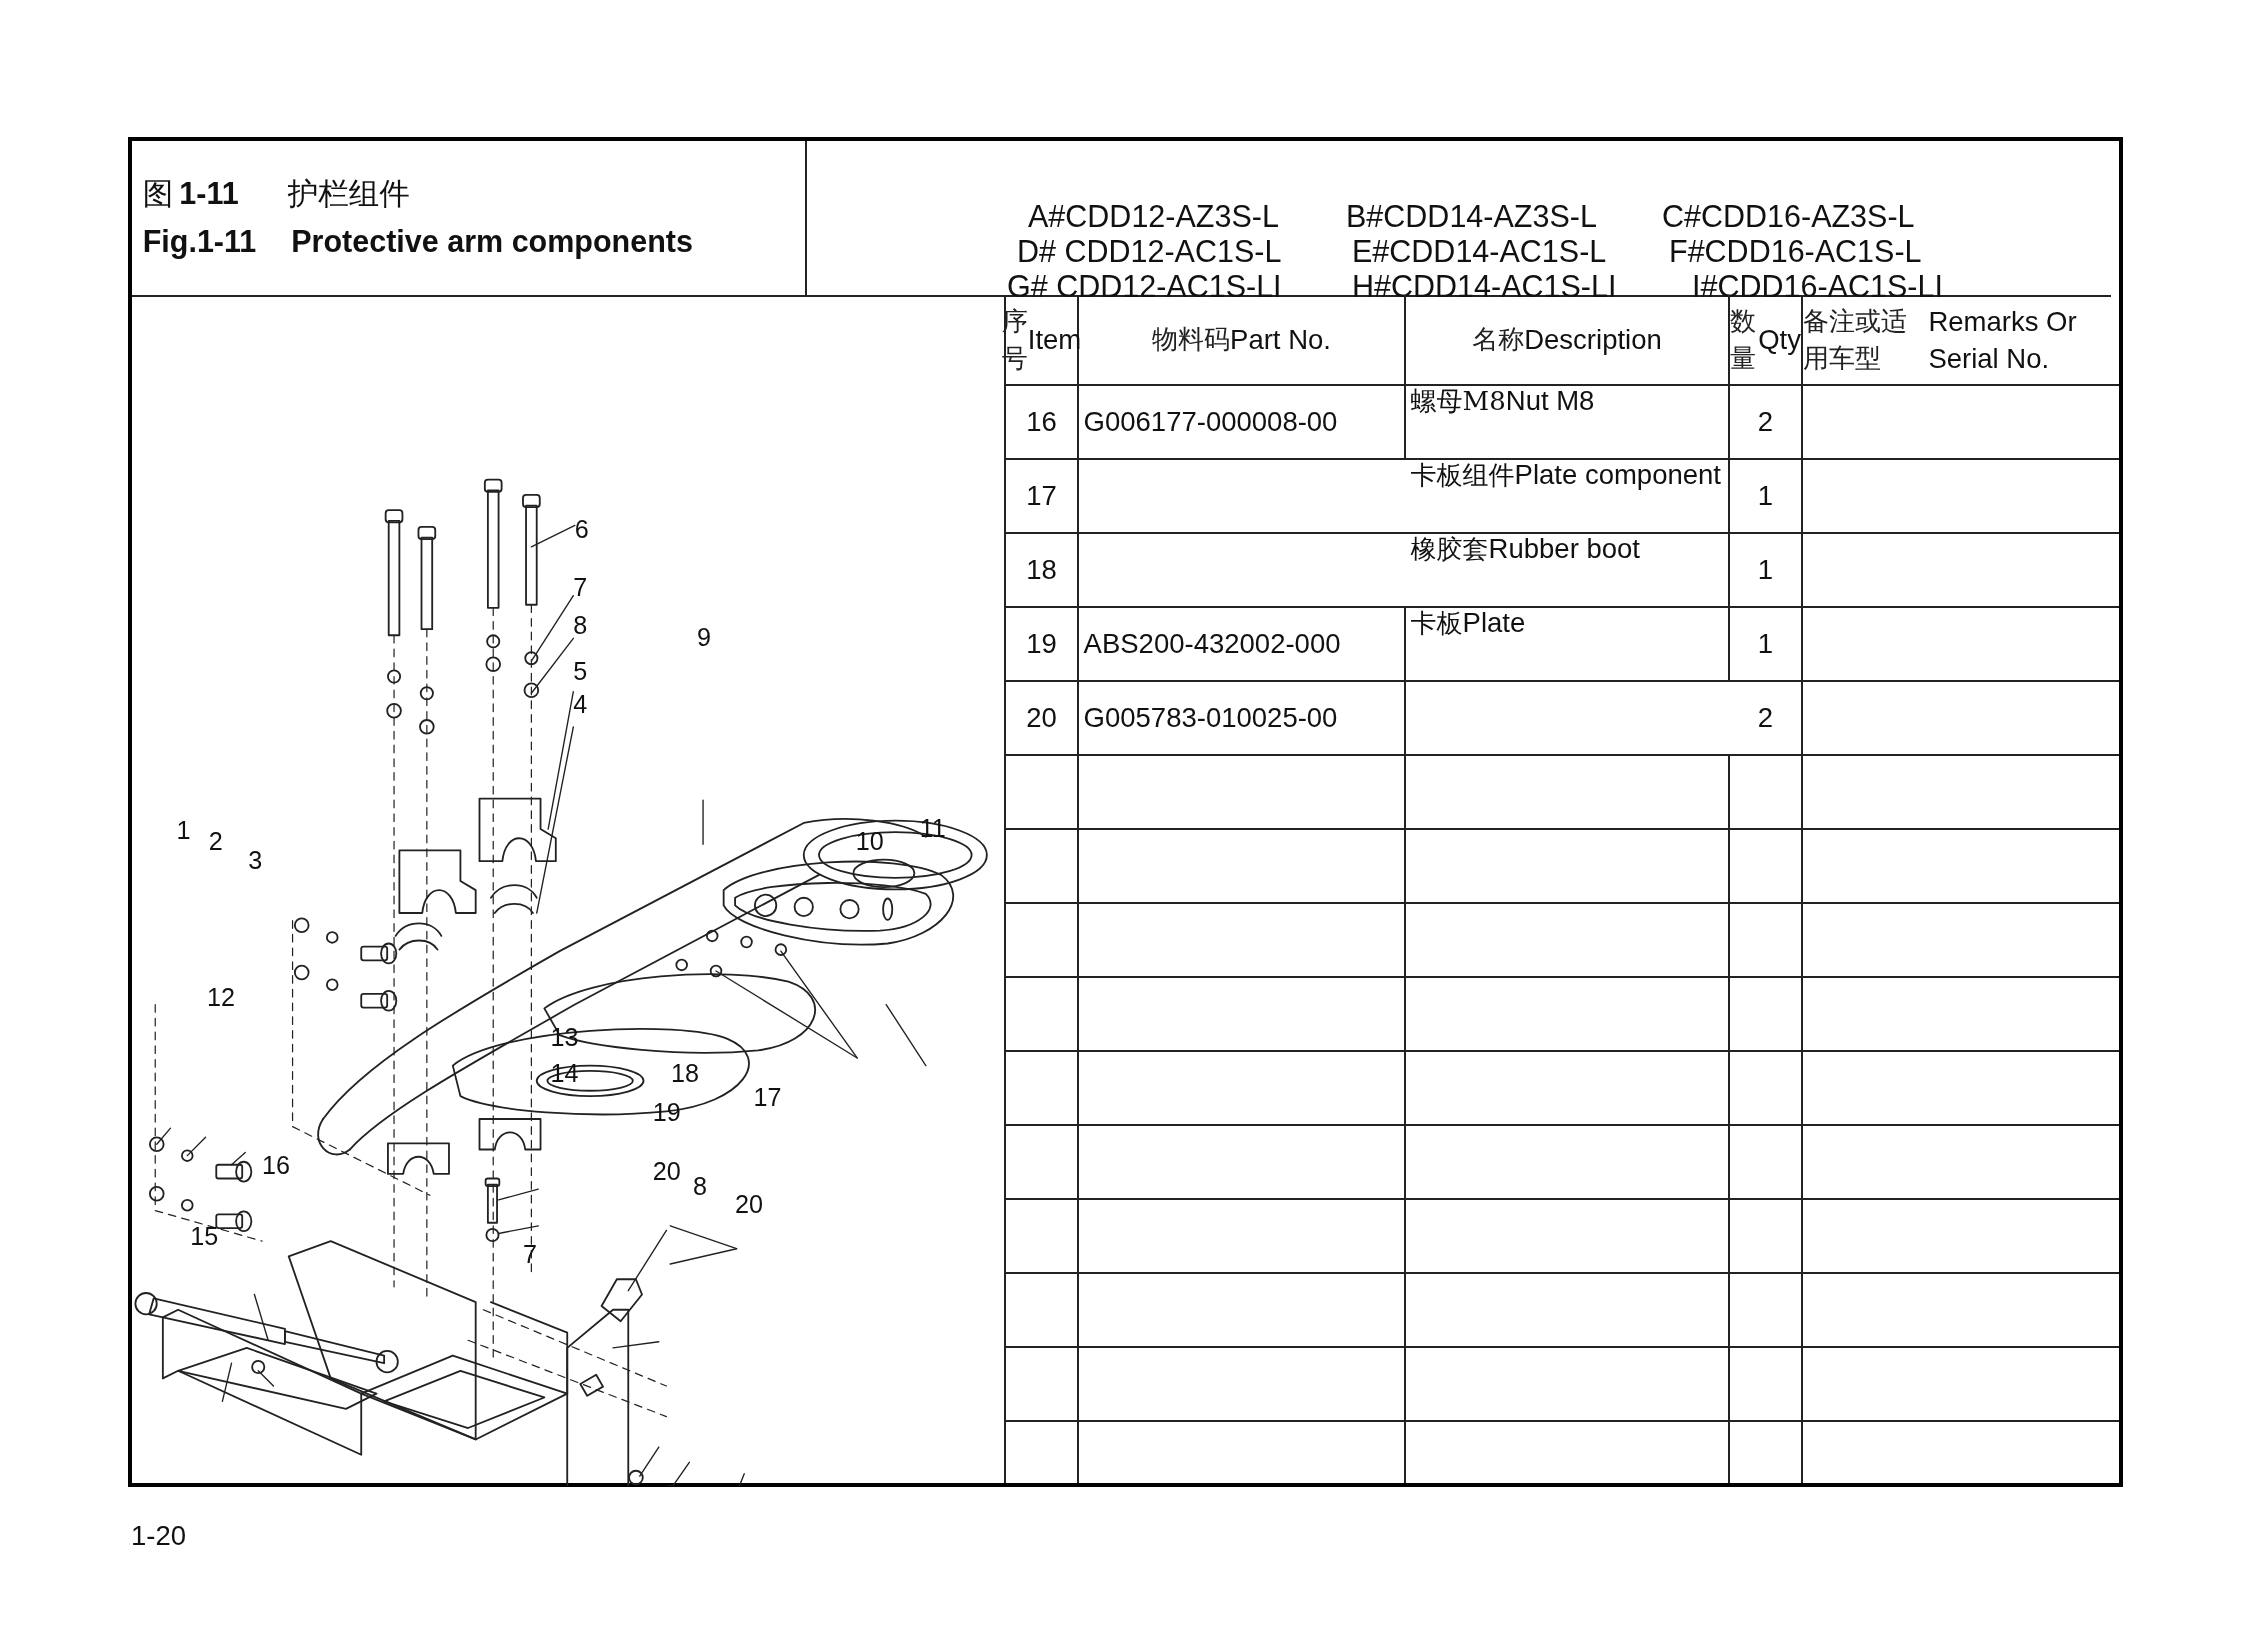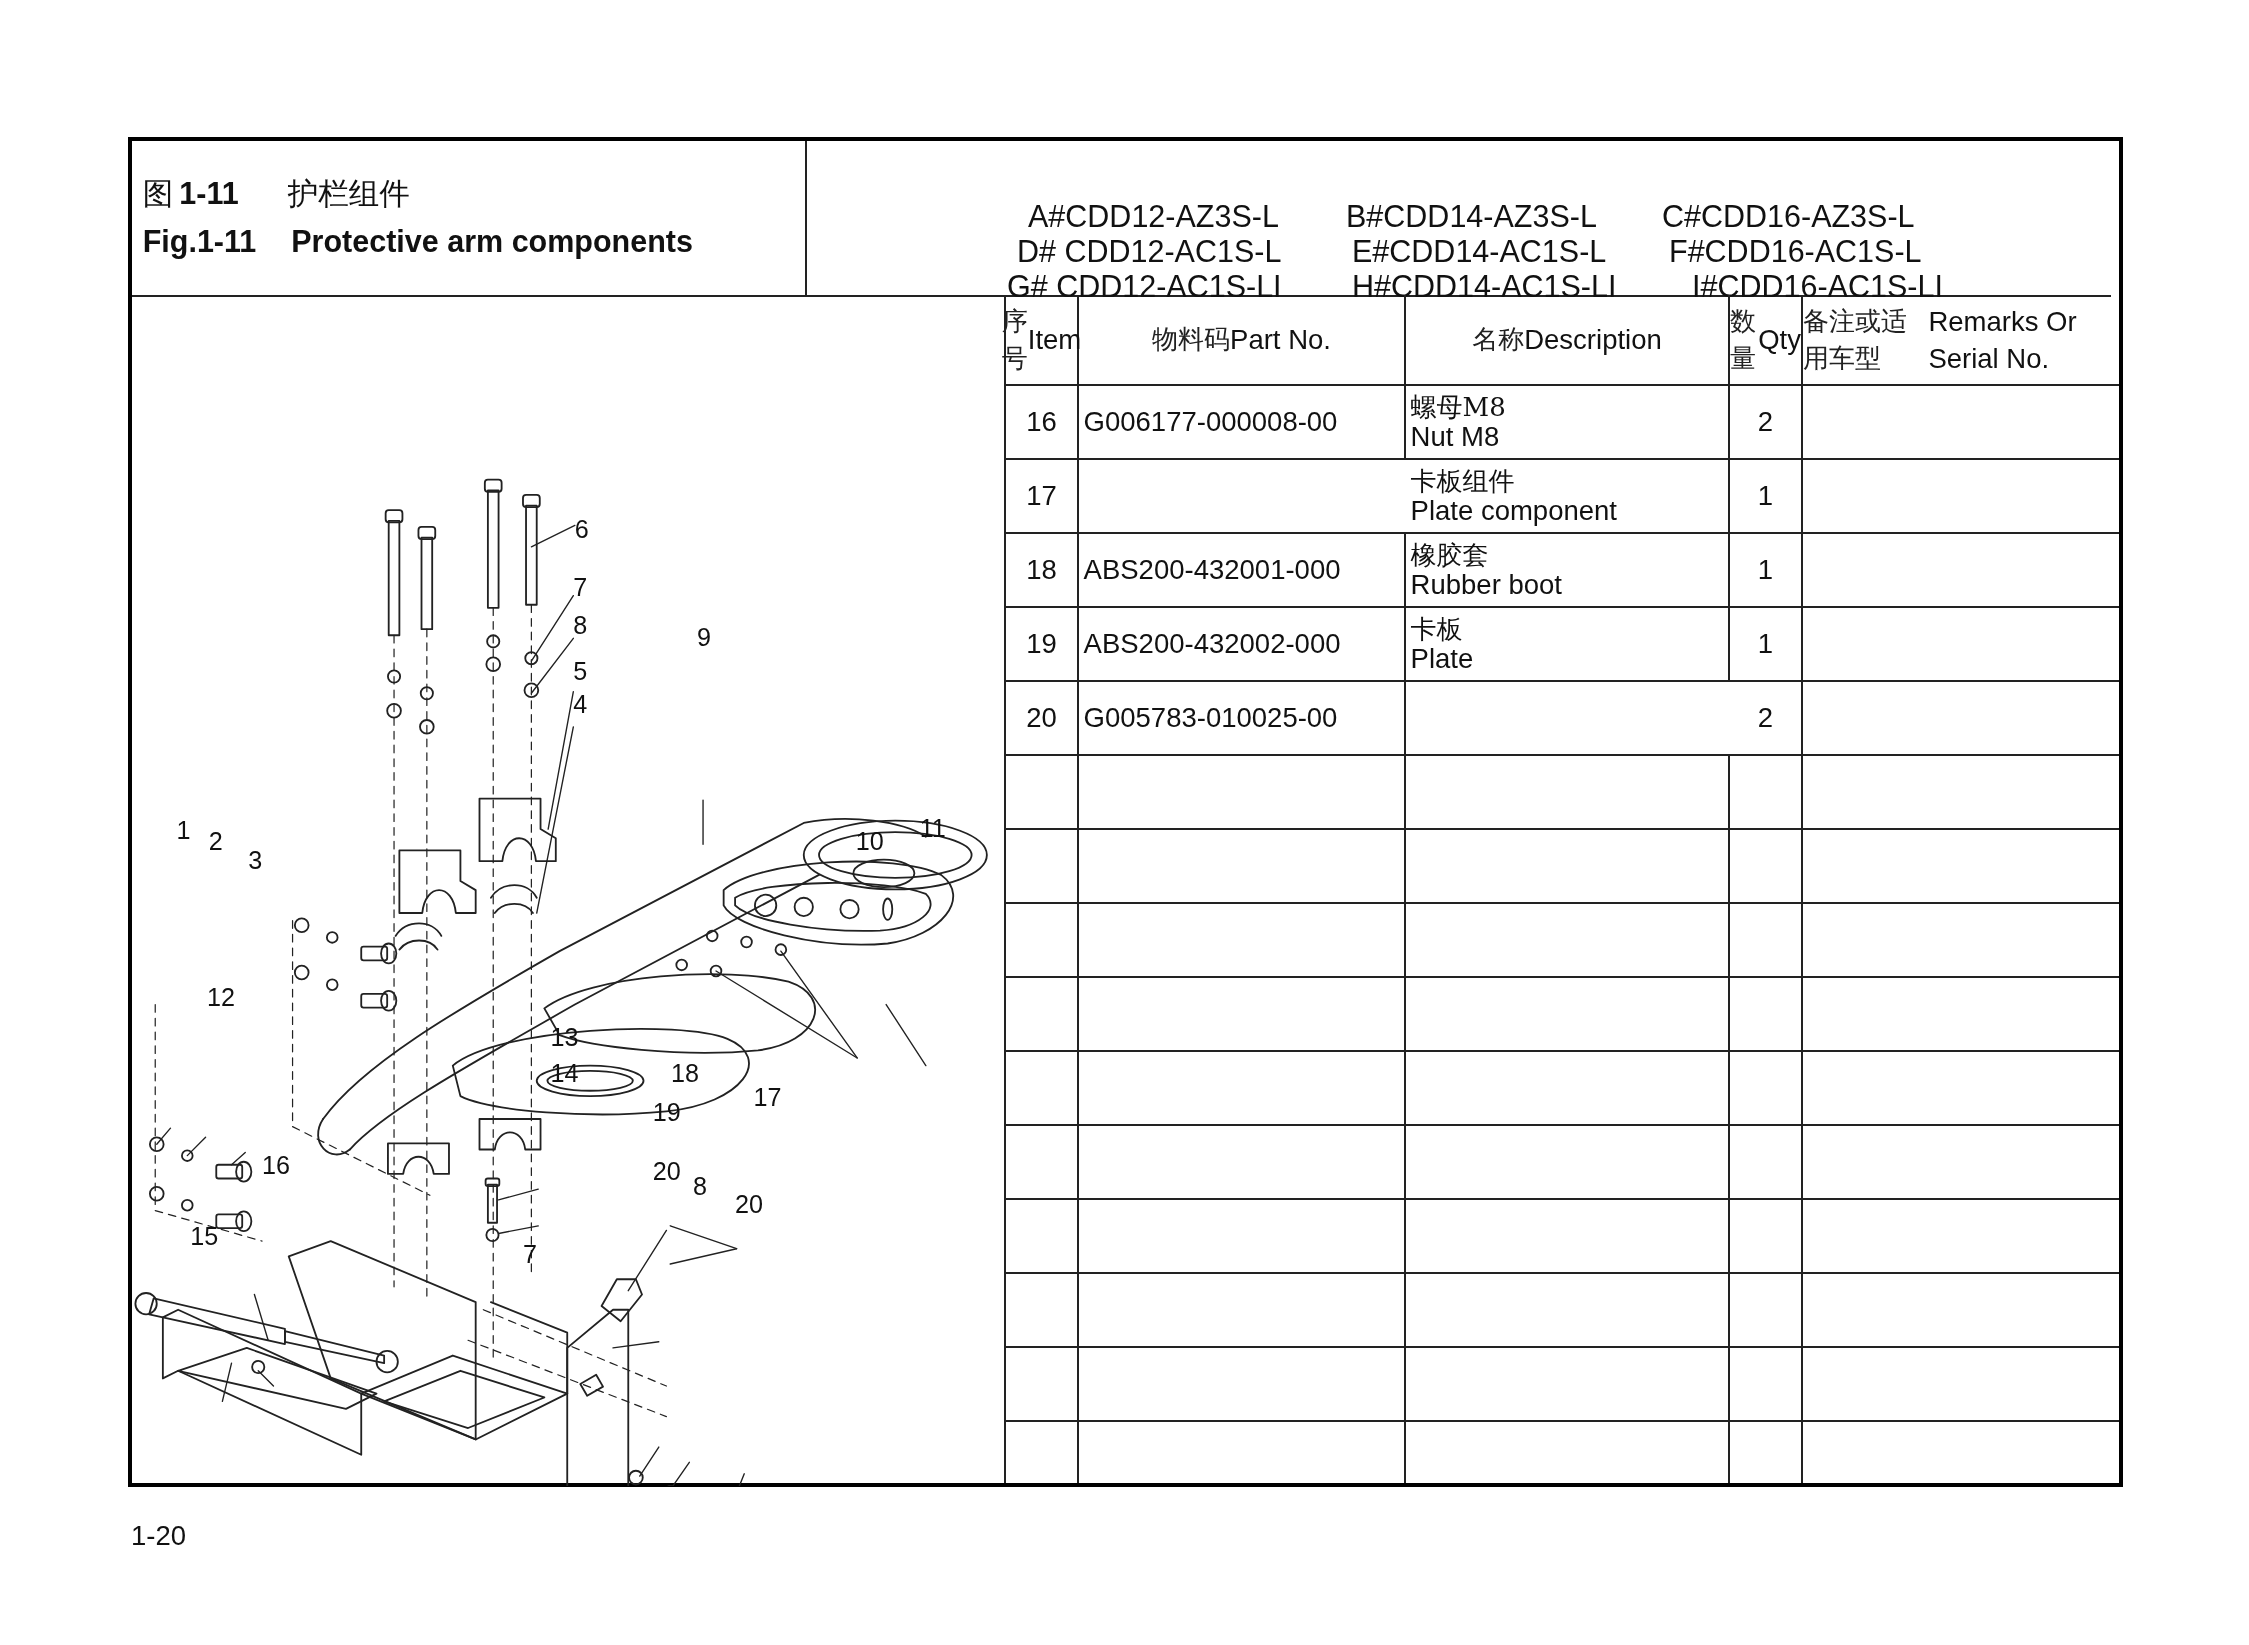--- a/index.html
+++ b/index.html
@@ -24,21 +24,21 @@
   .c-item { left:0; width:73px; }
   .c-part { left:73px; width:327px; }
   .c-desc { left:400px; width:324px; }
   .c-qty  { left:724px; width:73px; }
   .c-rem  { left:797px; right:0; width:auto; }
   .hdr .cell { display:flex; flex-direction:row; align-items:center; justify-content:center; font-size:27.5px; line-height:37px; }
   .hdr .cn { font-family:"DejaVu Serif", serif; font-size:26px; color:#222; }
   .data .cell { display:flex; align-items:center; font-size:27.5px; }
   .data .c-item, .data .c-qty { justify-content:center; }
   .data .c-part { padding-left:4.6px; }
-  .data .c-desc { flex-direction:column; align-items:flex-start; justify-content:center; padding-left:4.6px; line-height:30.5px; }
+  .data .c-desc { flex-direction:row; align-items:flex-start; justify-content:flex-start; padding-left:4.6px; line-height:30.5px; }
   .data .c-desc .cn { font-family:"DejaVu Serif", serif; font-size:26px; }
   .diagram { position:absolute; left:0; top:154px; width:872px; bottom:0; }
   .diagram svg { position:absolute; left:0; top:0; }
   .callout { font-family:"Liberation Sans", sans-serif; font-size:33px; fill:#111; }
   .page-num { position:absolute; left:131px; top:1520px; font-size:27.5px; }
 </style>
 </head>
 <body>
 
 <div class="frame">
@@ -296,21 +296,20 @@
       <div class="cell c-item">17</div>
       <div class="cell c-desc">
           <span class="cn">卡板组件</span>
           <span>Plate component</span>
         </div>
       <div class="cell c-qty">1</div>
       <div class="cell c-rem"></div>
     </div>
     <div class="row data" style="top:239px;height:74px;">
       <div class="cell c-item">18</div>
-      <div class="cell c-part">ABS200-432001-000</div>
       <div class="cell c-desc">
           <span class="cn">橡胶套</span>
           <span>Rubber boot</span>
         </div>
       <div class="cell c-qty">1</div>
       <div class="cell c-rem"></div>
     </div>
     <div class="row data" style="top:313px;height:74px;">
       <div class="cell c-item">19</div>
       <div class="cell c-part">ABS200-432002-000</div>

